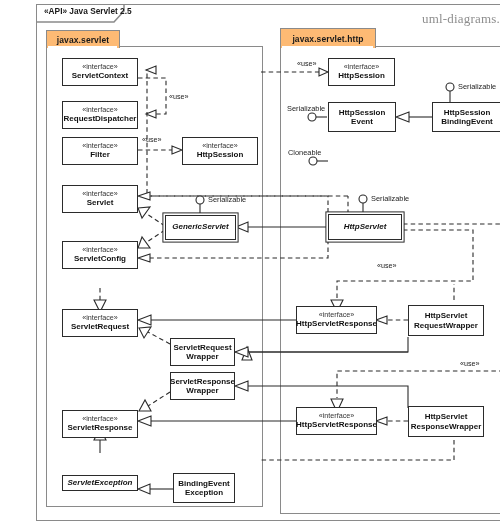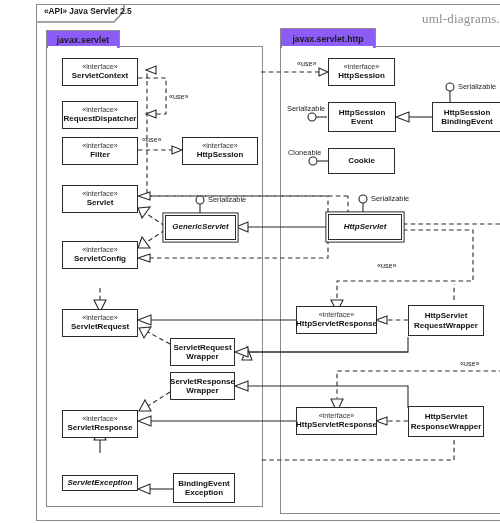--- a/index.html
+++ b/index.html
@@ -3,21 +3,21 @@
 <meta charset="utf-8">
 <style>
   html,body{margin:0;padding:0;background:#ffffff;}
   body{width:500px;height:523px;overflow:hidden;
        font-family:"Liberation Sans",sans-serif;}
   #canvas{position:relative;width:500px;height:523px;background:#fff;margin-left:32px;}
 
   
   .frame{position:absolute;border:1.5px solid #8a8a8a;background:transparent;}
   .pkg{position:absolute;border:1.5px solid #8a8a8a;background:transparent;}
-  .pkg-tab{position:absolute;border:1.5px solid #8a8a8a;background:#8b5cf6;
+  .pkg-tab{position:absolute;border:1.5px solid #8a8a8a;background:#fdba74;
            display:flex;align-items:center;justify-content:center;
            font-size:8.5px;font-weight:bold;color:#1a1a1a;letter-spacing:.1px;}
 
   
   .box{position:absolute;border:1.2px solid #2b2b2b;background:#fff;
        display:flex;flex-direction:column;align-items:center;
        justify-content:center;text-align:center;box-sizing:border-box;
        color:#111;line-height:1.12;}
   .box .stereo{font-size:7.2px;font-weight:normal;color:#333;}
   .box .nm{font-size:8px;font-weight:bold;}
@@ -277,23 +277,20 @@
   <div class="box" style="left:296px;top:102px;width:68px;height:30px;">
     <span class="nm l2">HttpSession</span>
     <span class="nm l2">Event</span>
   </div>
 
   <div class="box" style="left:400px;top:102px;width:70px;height:30px;">
     <span class="nm l2">HttpSession</span>
     <span class="nm l2">BindingEvent</span>
   </div>
 
-  <div class="box" style="left:296px;top:148px;width:67px;height:26px;">
-    <span class="nm">Cookie</span>
-  </div>
 
   <div class="box abstract" style="left:296px;top:214px;width:74px;height:26px;">
     <span class="nm">HttpServlet</span>
   </div>
 
   <div class="box" style="left:264px;top:306px;width:81px;height:28px;">
     <span class="stereo">«interface»</span>
     <span class="nm">HttpServletResponse</span>
   </div>
 

